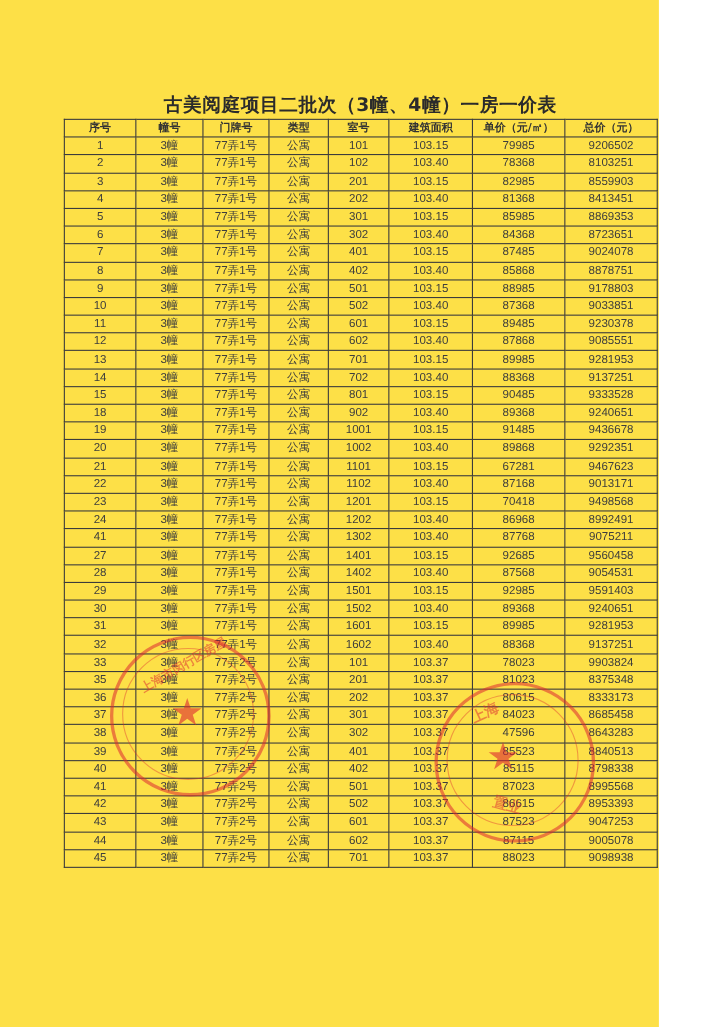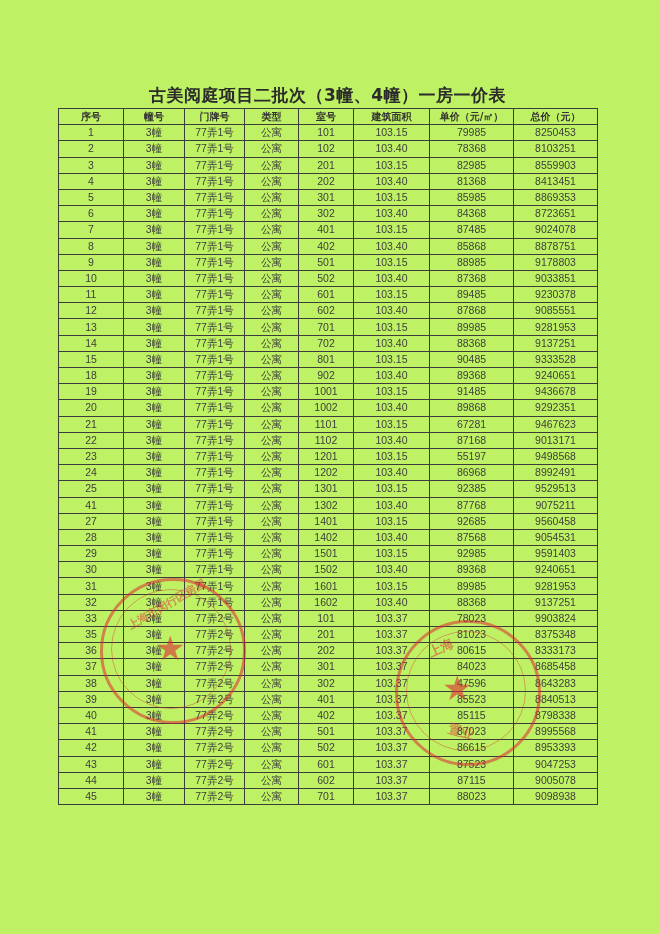--- a/index.html
+++ b/index.html
@@ -1,20 +1,20 @@
 <!DOCTYPE html>
 <html><head>
 <meta charset="utf-8">
 <style>
   html, body { margin:0; padding:0; }
   body {
     width:660px; height:934px; background:#ffffff; position:relative; overflow:hidden;
     font-family:"DejaVu Sans", "Liberation Sans", sans-serif; color:#3a3a3a;
   }
-  .page { position:absolute; left:0; top:0; width:660px; height:934px; background:#bef264; }
+  .page { position:absolute; left:0; top:0; width:599px; height:934px; background:#fde047; }
   .title {
     position:absolute; left:58px; width:539px; top:84px; height:22px;
     text-align:center; font-size:17px; font-weight:bold; color:#2b2b2b; letter-spacing:0.5px;
     font-family:"DejaVu Sans", sans-serif;
   }
   table.price {
     position:absolute; left:58px; top:108px; width:539px;
     border-collapse:collapse; table-layout:fixed;padding-left:28px;
   }
   table.price th, table.price td {
@@ -63,21 +63,21 @@
     </thead>
     <tbody id="tbody">
         <tr>
           <td>1</td>
           <td>3幢</td>
           <td>77弄1号</td>
           <td>公寓</td>
           <td>101</td>
           <td>103.15</td>
           <td>79985</td>
-          <td>8250453</td>
+          <td>9206502</td>
         </tr>
         <tr>
           <td>2</td>
           <td>3幢</td>
           <td>77弄1号</td>
           <td>公寓</td>
           <td>102</td>
           <td>103.40</td>
           <td>78368</td>
           <td>8103251</td>
@@ -262,42 +262,32 @@
           <td>87168</td>
           <td>9013171</td>
         </tr>
         <tr>
           <td>23</td>
           <td>3幢</td>
           <td>77弄1号</td>
           <td>公寓</td>
           <td>1201</td>
           <td>103.15</td>
-          <td>55197</td>
+          <td>70418</td>
           <td>9498568</td>
         </tr>
         <tr>
           <td>24</td>
           <td>3幢</td>
           <td>77弄1号</td>
           <td>公寓</td>
           <td>1202</td>
           <td>103.40</td>
           <td>86968</td>
           <td>8992491</td>
-        </tr>
-        <tr>
-          <td>25</td>
-          <td>3幢</td>
-          <td>77弄1号</td>
-          <td>公寓</td>
-          <td>1301</td>
-          <td>103.15</td>
-          <td>92385</td>
-          <td>9529513</td>
         </tr>
         <tr>
           <td>41</td>
           <td>3幢</td>
           <td>77弄1号</td>
           <td>公寓</td>
           <td>1302</td>
           <td>103.40</td>
           <td>87768</td>
           <td>9075211</td>

